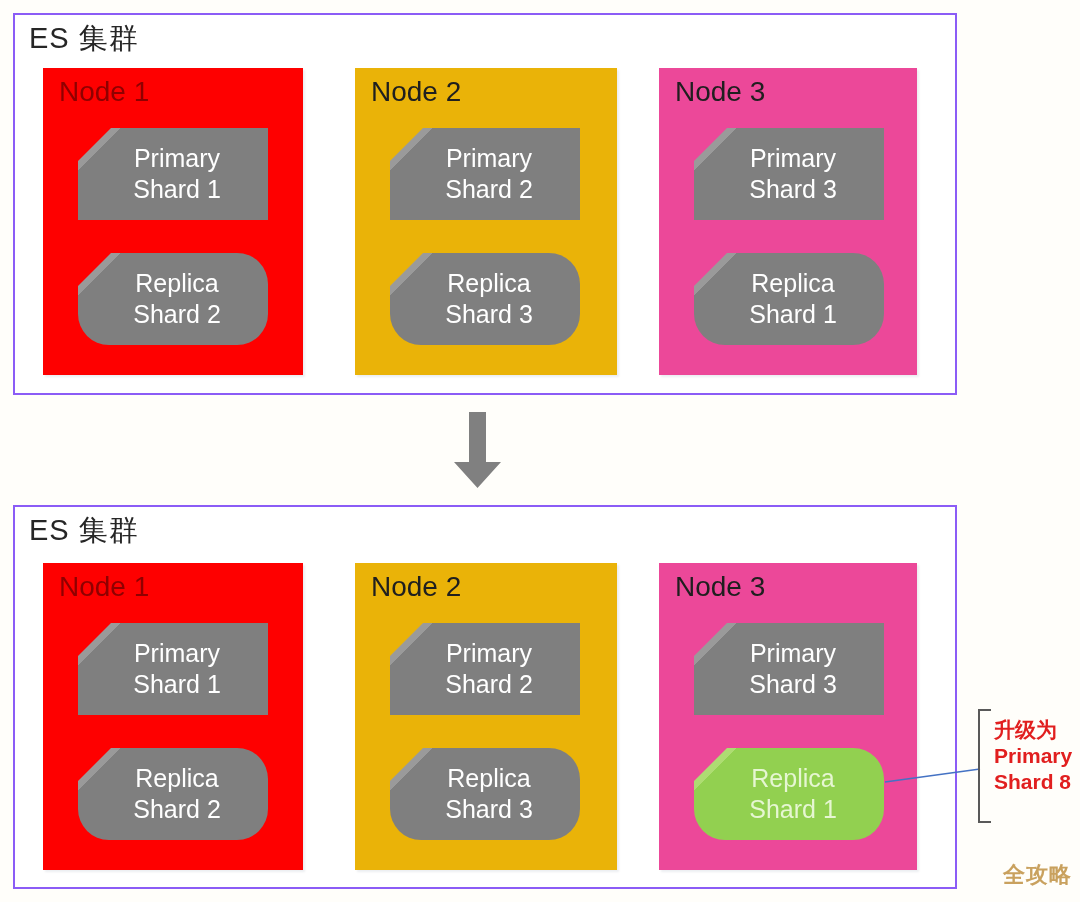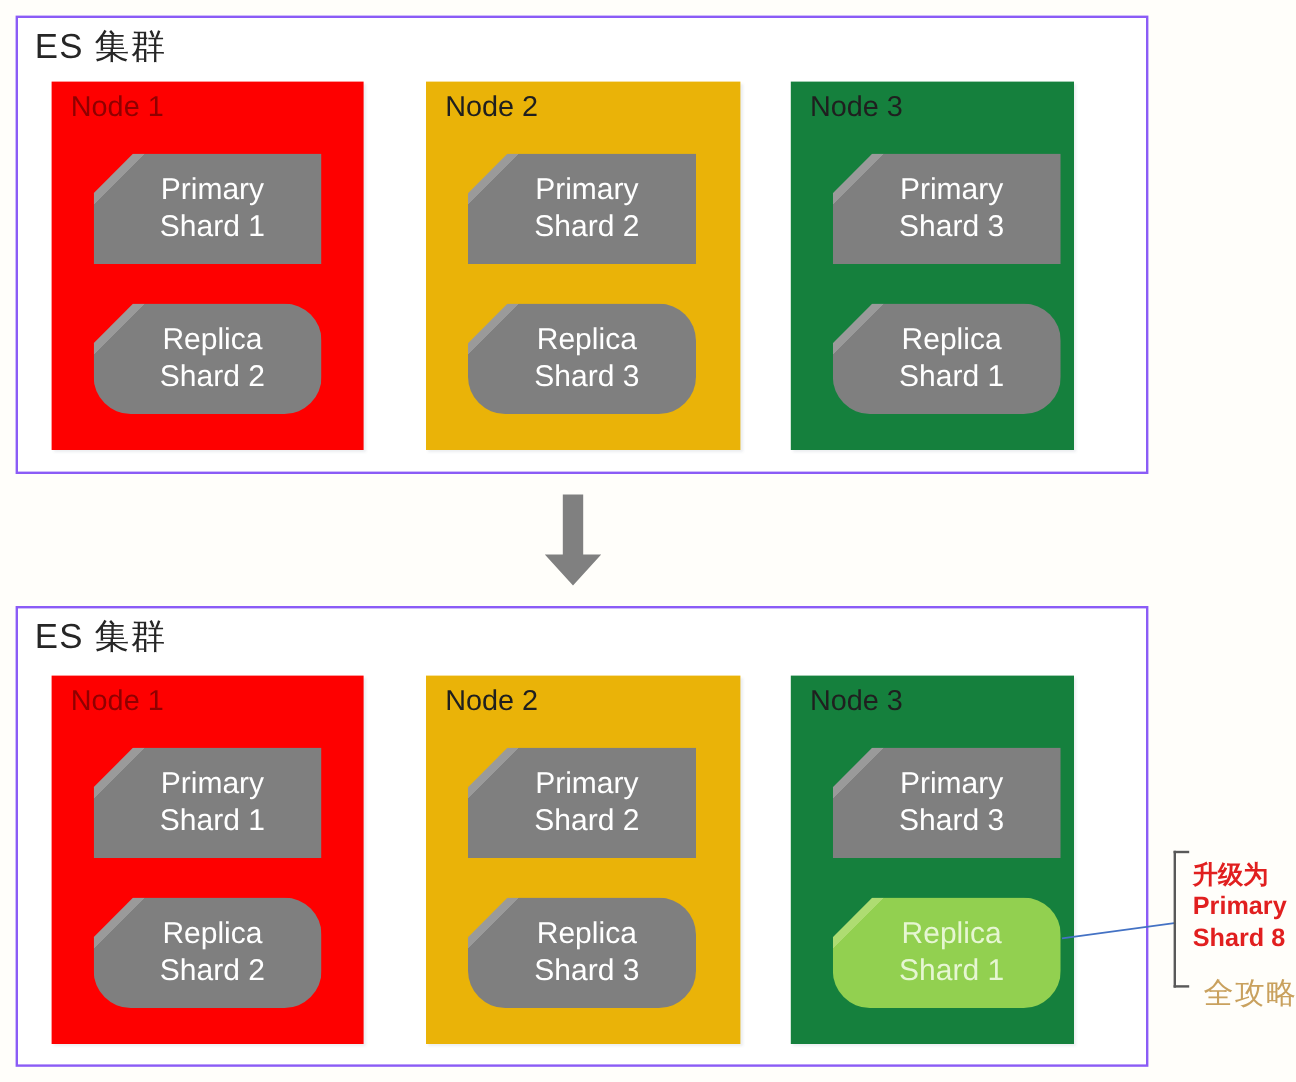--- a/index.html
+++ b/index.html
@@ -30,24 +30,24 @@
 
   
   .node {
     position: absolute; top: 53px;
     height: 307px;
     box-shadow: 2px 2px 2px rgba(70,90,120,0.10);
   }
   .cluster--bottom .node { top: 56px; }
   .node--1 { left: 28px;  width: 260px; background: #fe0000; }
   .node--2 { left: 340px; width: 262px; background: #eab308; }
-  .node--3 { left: 644px; width: 236px; background: #15803d; }
+  .node--3 { left: 644px; width: 258px; background: #ec4899; }
   .node-label {
     position: absolute; left: 16px; top: 8px;
-    font-size: 24px; color: #1f1f1f;
+    font-size: 28px; color: #1f1f1f;
     white-space: nowrap;
   }
   .node--1 .node-label { color: #8f0000; }
 
   
   .shard {
     position: absolute; left: 35px;
     width: 190px; height: 92px;
     clip-path: polygon(33px 0, 100% 0, 100% 100%, 0 100%, 0 33px);
     background: linear-gradient(135deg, #9a9a9a 0 30px, #7f7f7f 30px);
@@ -76,22 +76,22 @@
     width: 13px; height: 114px;
     border: 2px solid #595959; border-right: none;
   }
   .callout-text {
     position: absolute; left: 994px; top: 717px;
     font-size: 21px; line-height: 26px; font-weight: bold;
     color: #e11f1f; white-space: pre-line;
   }
 
   .watermark {
-    position: absolute; left: 1003px; top: 811px;
-    font-size: 25px; font-weight: normal;
+    position: absolute; left: 1003px; top: 860px;
+    font-size: 22px; font-weight: bold;
     color: #c9a15e; letter-spacing: 1px;
     white-space: nowrap;
   }
 </style>
 </head>
 <body>
 
 <div class="stage">
 
   <div class="cluster cluster--top">

